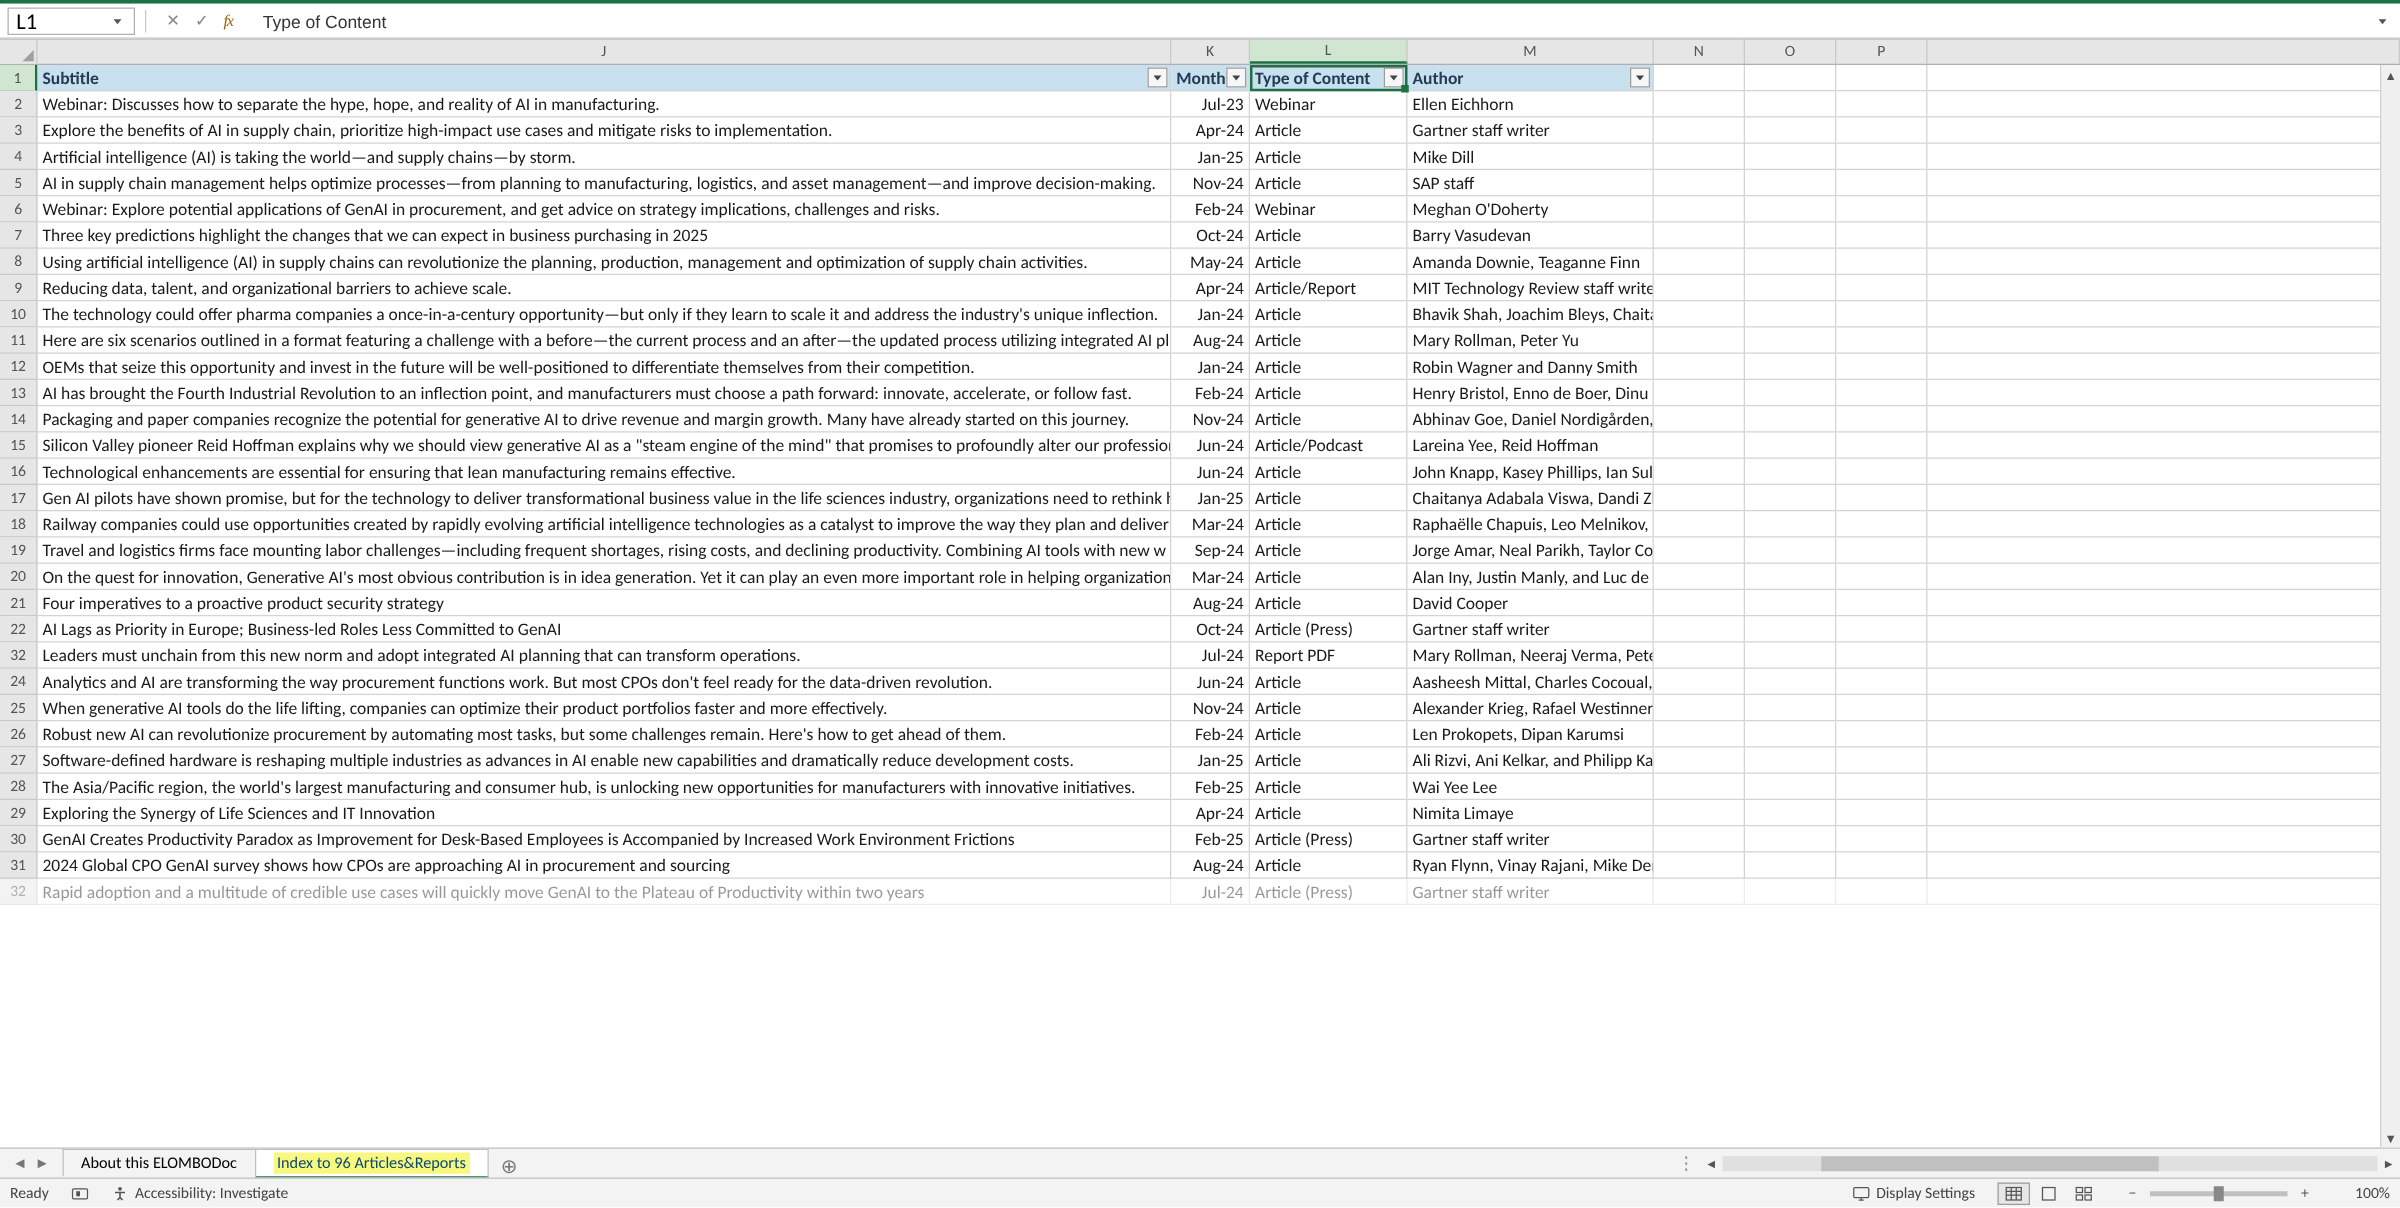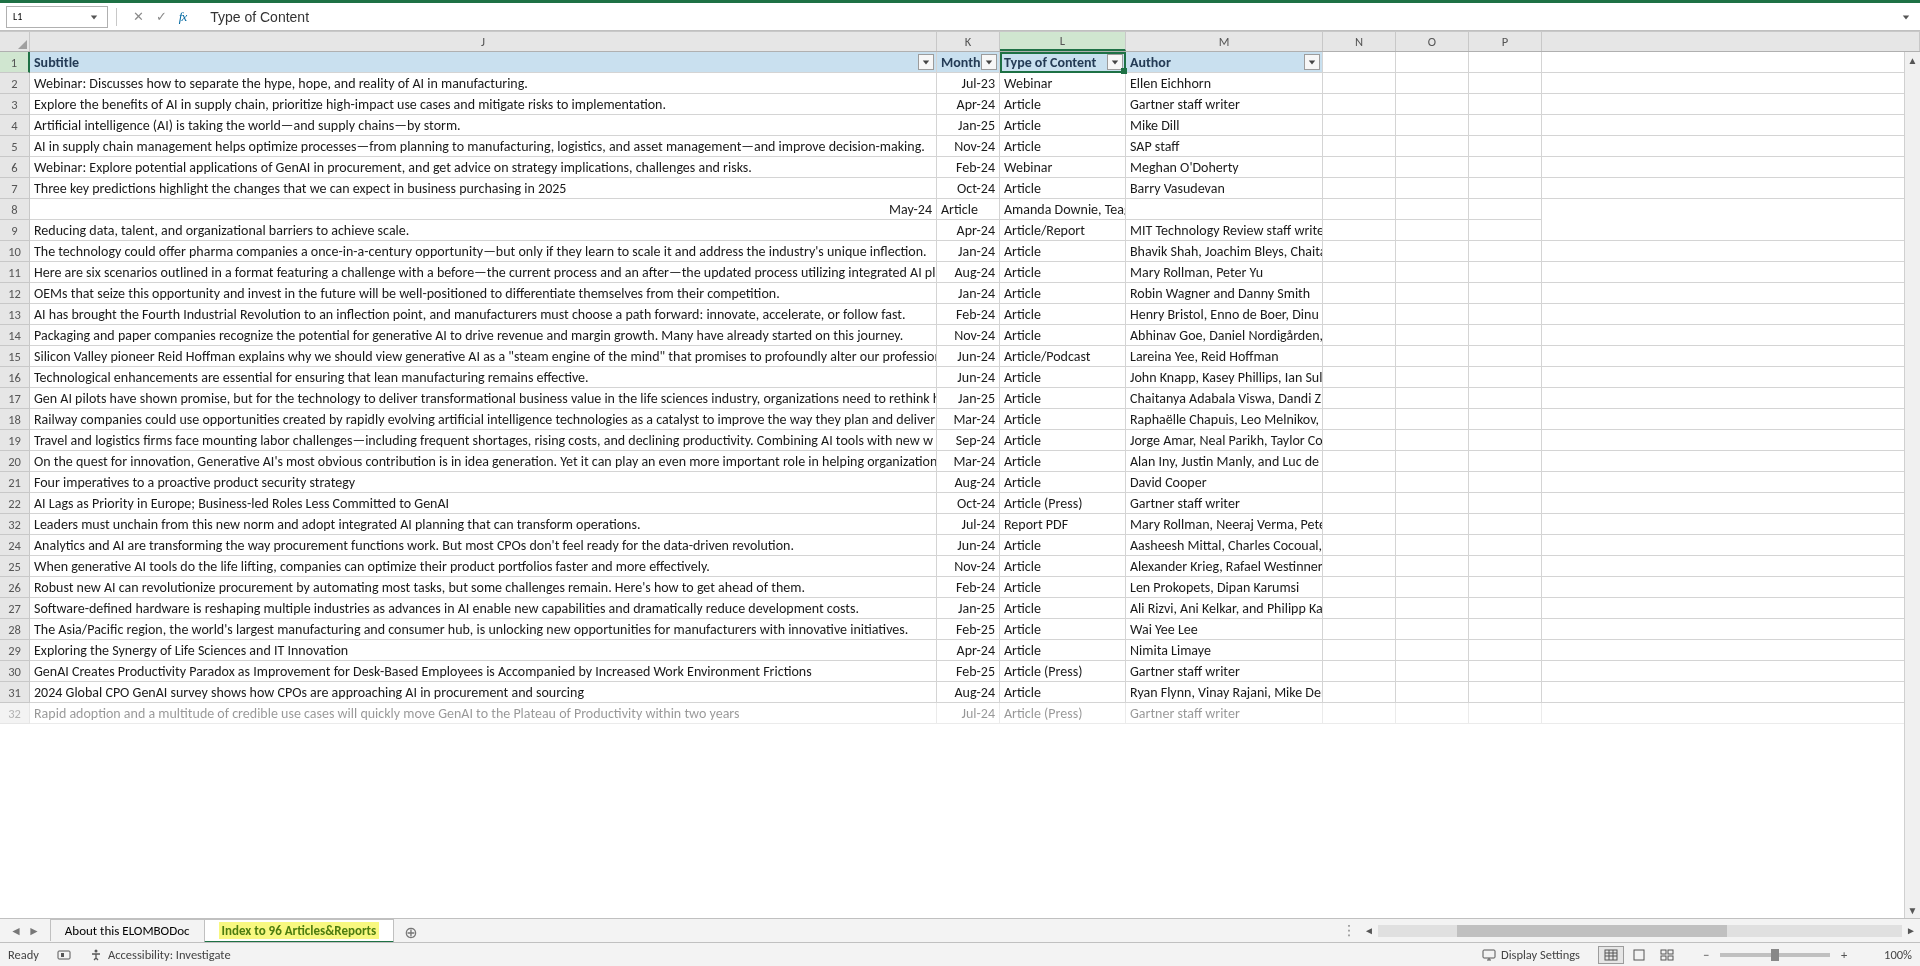--- a/index.html
+++ b/index.html
@@ -11,26 +11,26 @@
 
   
   .formula-row {
     height: 28px; display: flex; align-items: center; gap: 8px;
     padding: 3px 6px; border-bottom: 1px solid #c0c0c0; background: #fff;
   }
   .name-box {
     width: 102px; height: 22px; border: 1px solid #b0b0b0; background: #fff;
     display: flex; align-items: center; padding: 0 6px; position: relative;
   }
-  .name-box span { flex: 1; font-size: 10px; }
+  .name-box span { flex: 1; font-size: 18px; }
   .dd-btn { width: 14px; height: 100%; display:flex; align-items:center; justify-content:center; color:#555; cursor:pointer; }
   .vsep { width:1px; height:18px; background:#c8c8c8; }
   .fb-icons { display:flex; align-items:center; gap:12px; padding:0 8px; color:#8a8a8a; }
   .fb-icons .ico { font-size:13px; }
-  .fx { font-style: italic; font-family: "Times New Roman", serif; color:#0369a1; letter-spacing:-1px; }
+  .fx { font-style: italic; font-family: "Times New Roman", serif; color:#a16207; letter-spacing:-1px; }
   .formula-input { flex:1; height:22px; border:none; outline:none; padding:0 8px; font-size:14px; color:#333; }
   .fb-expand { width:16px; display:flex; justify-content:center; align-items:center; color:#555; }
 
   
   .grid-wrap { flex:1; display:flex; flex-direction:column; overflow:hidden; position:relative; }
   .grid-header {
     display: grid;
     grid-template-columns: 30px 907px 63px 126px 197px 73px 73px 73px 1fr;
     background: #e6e6e6; height: 21px; border-bottom: 1px solid #b0b0b0;
   }
@@ -81,21 +81,21 @@
 
   
   .tab-row { height:24px; background:#f3f3f3; border-top:1px solid #c0c0c0; display:flex; align-items:stretch; }
   .tab-nav { display:flex; align-items:center; gap:6px; padding:0 10px; color:#777; }
   .tab-nav span { cursor:pointer; font-size:12px; }
   .tabs { display:flex; align-items:flex-start; }
   .tab {
     padding:3px 14px; font-size:13px; border:1px solid #c0c0c0; border-bottom:none;
     background:#f3f3f3; margin-right:-1px; cursor:pointer; white-space:nowrap;
   }
-  .tab.active { background:#fff; border-bottom:2px solid #1e7145; font-weight:700; color:#4d7c0f; background:linear-gradient(#fff,#fff),#fff; }
+  .tab.active { background:#fff; border-bottom:2px solid #1e7145; font-weight:400; color:#0c4a6e; background:linear-gradient(#fff,#fff),#fff; }
   .tab.active span { background:#f8f880; padding:1px 3px; }
   .tab-add { padding:3px 10px; font-size:16px; color:#777; cursor:pointer; border:1px solid transparent; }
   .tab-spacer { flex:1; display:flex; align-items:center; justify-content:flex-end; padding-right:6px; }
   .hscroll { flex: 0 0 560px; display:flex; align-items:center; }
   .hscroll .harrow { width:18px; height:100%; display:flex; align-items:center; justify-content:center; font-size:10px; color:#555; cursor:pointer; }
   .hscroll .htrack { flex:1; height:12px; background:#e0e0e0; position:relative; }
   .hscroll .hthumb { position:absolute; left:15%; top:0; bottom:0; width:270px; background:#c0c0c0; }
   .sheet-sep { width:10px; display:flex; align-items:center; justify-content:center; color:#888; }
 
   
@@ -263,20 +263,21 @@
         <div class="cell right">Oct-24</div>
         <div class="cell">Article</div>
         <div class="cell">Barry Vasudevan</div>
         <div class="cell"></div>
         <div class="cell"></div>
         <div class="cell"></div>
         <div class="cell"></div>
       </div>
       <div class="grid-row">
         <div class="rowhead">8</div>
+        <div class="cell">Using artificial intelligence (AI) in supply chains can revolutionize the planning, production, management and optimization of supply chain activities.</div>
         <div class="cell right">May-24</div>
         <div class="cell">Article</div>
         <div class="cell">Amanda Downie, Teaganne Finn</div>
         <div class="cell"></div>
         <div class="cell"></div>
         <div class="cell"></div>
         <div class="cell"></div>
       </div>
       <div class="grid-row">
         <div class="rowhead">9</div>

